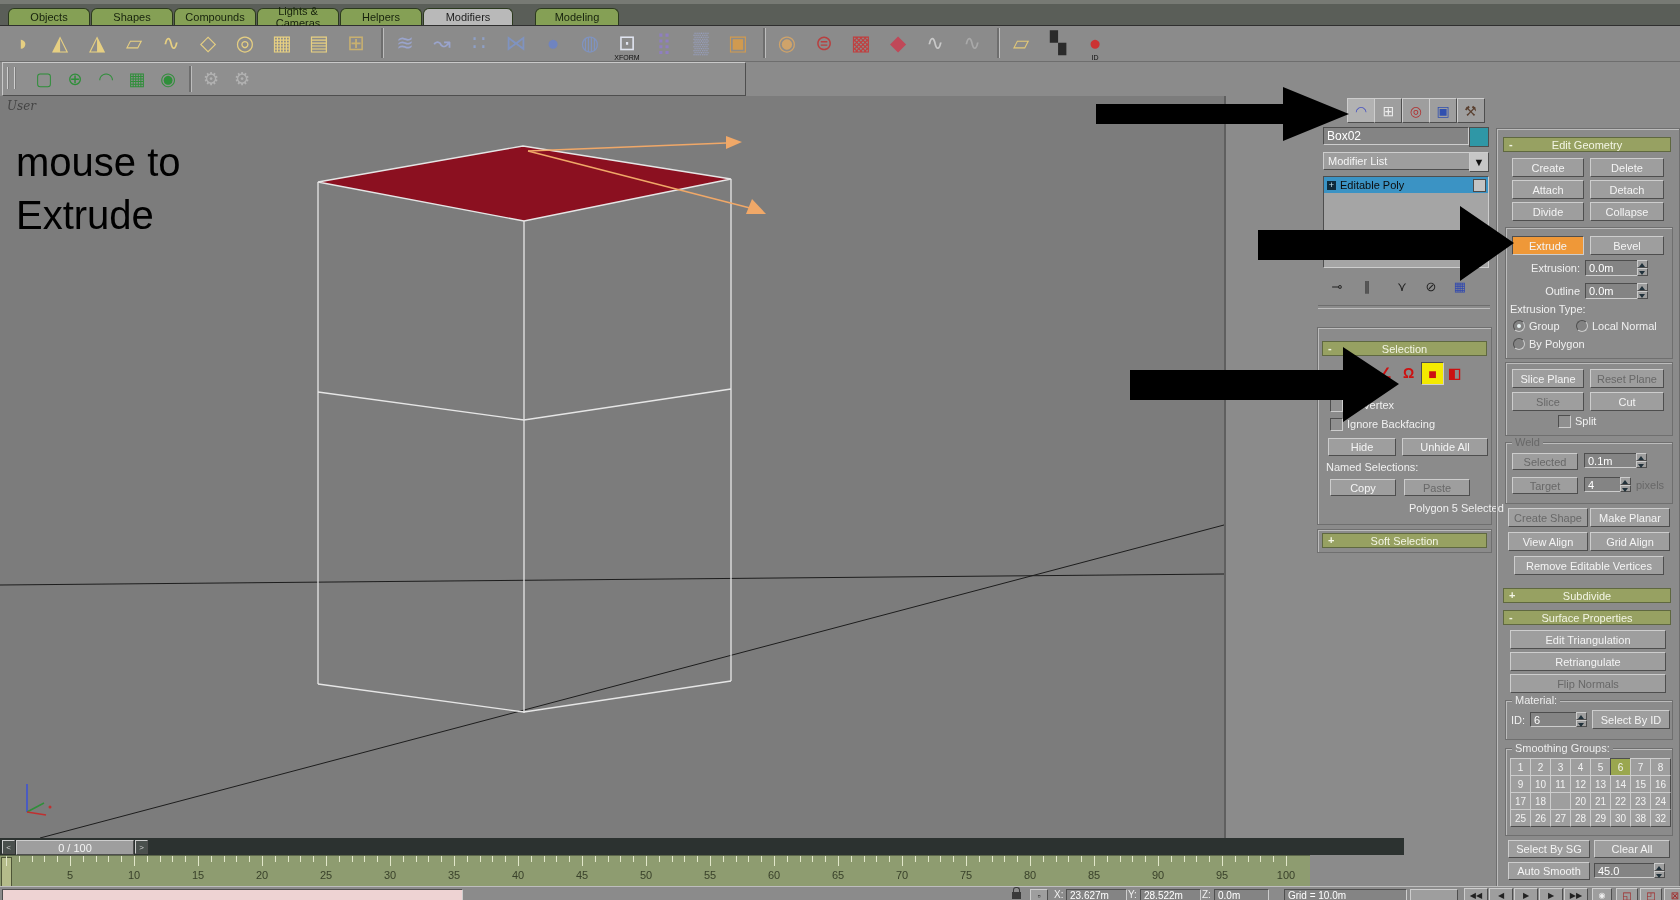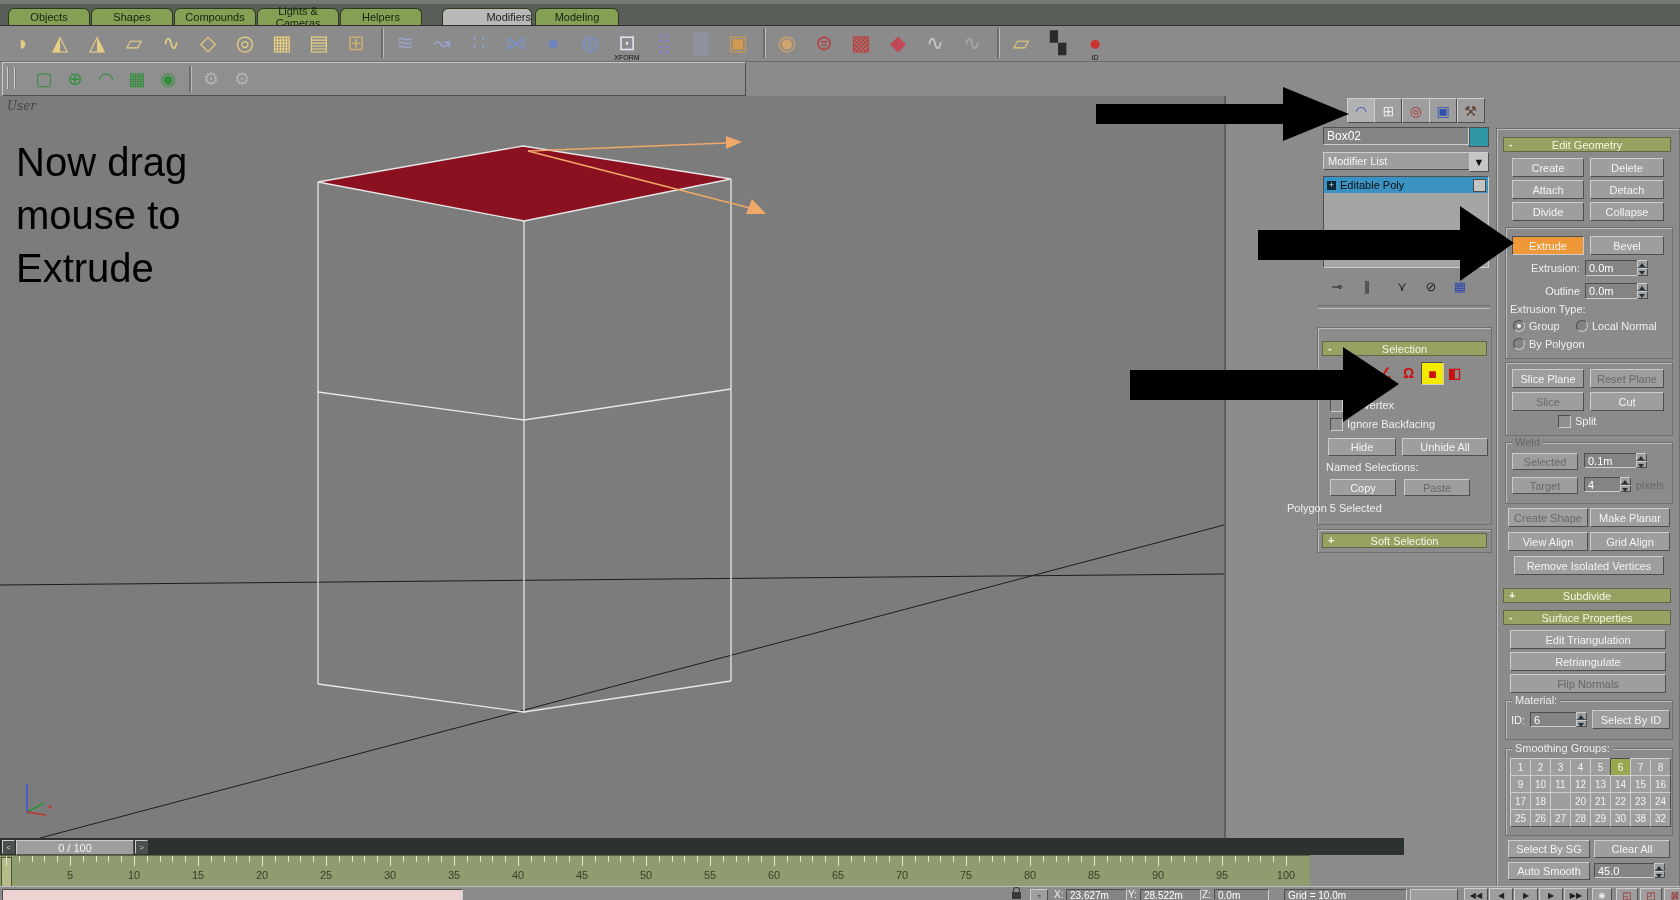--- a/index.html
+++ b/index.html
@@ -92,21 +92,21 @@
       </div>
       <div class="tab" style="left:174px;width:80px;">
         <span>Compounds</span>
       </div>
       <div class="tab" style="left:257px;width:80px;text-align:center;">
         <span>Lights &amp; Cameras</span>
       </div>
       <div class="tab" style="left:340px;width:80px;">
         <span>Helpers</span>
       </div>
-      <div class="tab active" style="left:442px;width:88px;justify-content:flex-end;">
+      <div class="tab active" style="left:423px;width:88px;">
         <span>Modifiers</span>
       </div>
       <div class="tab" style="left:535px;width:82px;">
         <span>Modeling</span>
       </div>
     </div>
 
   <div id="toolbar1">
       <div class="ticon" style="left:8px;top:2px;width:30px;height:30px;font-size:21px;color:#e6cf82;">
         <span>◗</span>
@@ -247,21 +247,20 @@
       </g>
       <g stroke-width="1.5">
         <line x1="27" y1="688" x2="27" y2="716" stroke="#3a50d8"></line>
         <line x1="27" y1="716" x2="44" y2="707" stroke="#2f8f3a"></line>
         <line x1="27" y1="716" x2="46" y2="719" stroke="#c03030"></line>
         <circle cx="50" cy="711" r="1.5" fill="#c03030" stroke="none"></circle>
       </g>
     </svg>
     <div id="vp-label">User</div>
     <div id="annotation">
-        <div style="position:relative;">Now drag</div>
         <div style="position:relative;">mouse to</div>
         <div style="position:relative;">Extrude</div>
       </div>
   </div>
 
   <div id="rightbg"></div>
 
   <div id="cptabs"></div>
 
   <div class="fld" style="left:1323px;top:127px;width:141px;height:16px;font-size:12px;">Box02</div>
@@ -288,21 +287,21 @@
   <div id="soicons"></div>
   <div class="chk" style="left:1330px;top:399px;"></div>
   <div class="lbl" style="left:1347px;top:399px;">By Vertex</div>
   <div class="chk" style="left:1330px;top:418px;"></div>
   <div class="lbl" style="left:1347px;top:418px;">Ignore Backfacing</div>
   <div class="btn" style="left:1328px;top:438px;width:66px;height:16px;">Hide</div>
   <div class="btn" style="left:1402px;top:438px;width:84px;height:16px;">Unhide All</div>
   <div class="lbl" style="left:1326px;top:461px;">Named Selections:</div>
   <div class="btn" style="left:1330px;top:479px;width:64px;height:15px;">Copy</div>
   <div class="btn dis" style="left:1404px;top:479px;width:64px;height:15px;">Paste</div>
-  <div class="lbl" style="left:1287px;top:502px;">Polygon 5 Selected</div>
+  <div class="lbl" style="left:1409px;top:502px;">Polygon 5 Selected</div>
 
   <div class="gbox" style="left:1317px;top:529px;width:173px;height:22px;"></div>
   <div class="hdr" style="left:1322px;top:533px;width:163px;">
     <span class="cx">+</span>
     <span>Soft Selection</span>
   </div>
 
   <div class="gbox" style="left:1496px;top:128px;width:182px;height:758px;"></div>
   <div class="hdr" style="left:1503px;top:137px;width:166px;">
     <span class="cx">-</span>
@@ -359,21 +358,21 @@
   <div class="spin" style="left:1620px;top:477px;height:15px;">
       <i class="up"></i>
       <i class="dn"></i>
     </div>
   <div class="lbl dis" style="left:1636px;top:479px;">pixels</div>
 
   <div class="btn dis" style="left:1508px;top:508px;width:78px;height:17px;">Create Shape</div>
   <div class="btn" style="left:1590px;top:508px;width:78px;height:17px;">Make Planar</div>
   <div class="btn" style="left:1508px;top:532px;width:78px;height:17px;">View Align</div>
   <div class="btn" style="left:1590px;top:532px;width:78px;height:17px;">Grid Align</div>
-  <div class="btn" style="left:1514px;top:556px;width:148px;height:17px;">Remove Isolated Vertices</div>
+  <div class="btn" style="left:1514px;top:556px;width:148px;height:17px;">Remove Editable Vertices</div>
 
   <div class="hdr" style="left:1503px;top:588px;width:166px;">
     <span class="cx">+</span>
     <span>Subdivide</span>
   </div>
   <div class="hdr" style="left:1503px;top:610px;width:166px;">
     <span class="cx">-</span>
     <span>Surface Properties</span>
   </div>
   <div class="btn" style="left:1510px;top:630px;width:154px;height:17px;">Edit Triangulation</div>

